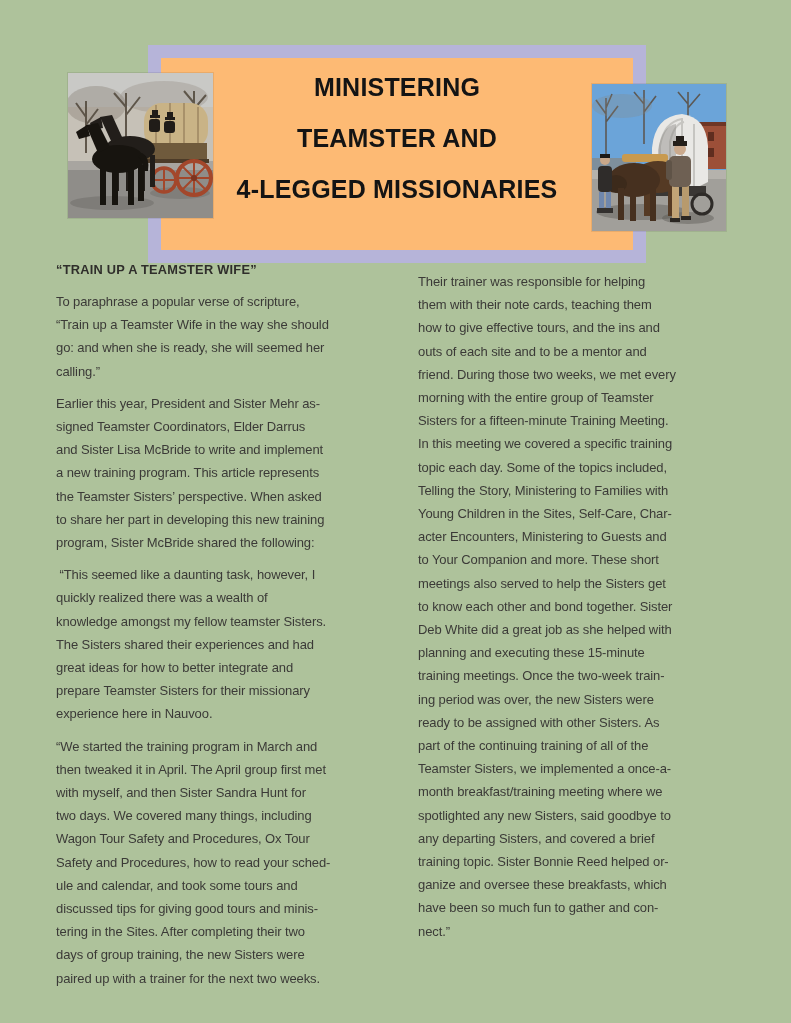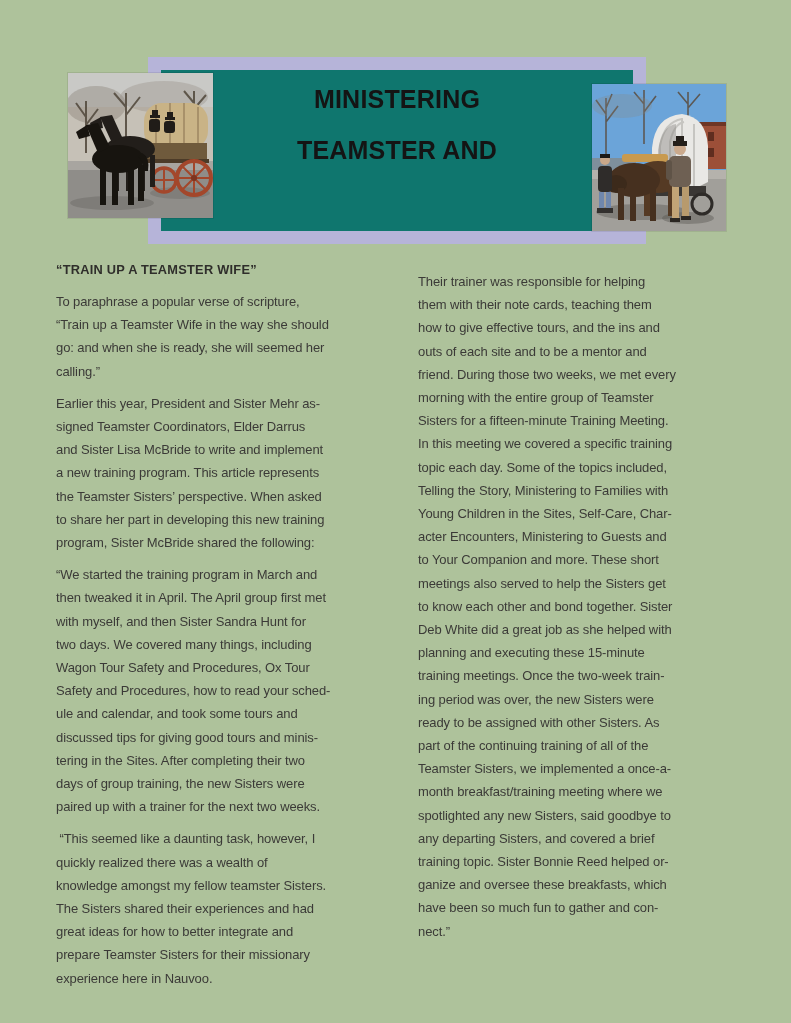--- a/index.html
+++ b/index.html
@@ -4,24 +4,24 @@
 <style>
   html,body{margin:0;padding:0;}
   body{
     width:791px;height:1023px;
     background:#aec29b;
     position:relative;
     font-family:"Liberation Sans",sans-serif;
     overflow:hidden;
   }
   .banner{
-    position:absolute;left:148px;top:57px;
-    width:498px;height:187px;
+    position:absolute;left:148px;top:45px;
+    width:498px;height:218px;
     box-sizing:border-box;
-    background:#0f766e;
+    background:#fdba74;
     border:13px solid #b6b4d9;
   }
   .banner-title{
     position:absolute;left:0;right:0;top:4px;
     text-align:center;
   }
   .banner-title .title-line{
     display:block;
     font-size:25px;font-weight:700;color:#141414;
     line-height:51px;letter-spacing:.2px;
@@ -50,20 +50,21 @@
     white-space:pre-line;
   }
 </style>
 </head>
 <body>
 
 <div class="banner">
   <div class="banner-title">
     <span class="title-line">MINISTERING</span>
     <span class="title-line">TEAMSTER AND</span>
+    <span class="title-line">4-LEGGED MISSIONARIES</span>
   </div>
 </div>
 
 <div class="photo photo-left" title="two-black-horses-pulling-covered-wagon-with-red-wheels">
   <svg width="145" height="145" viewBox="0 0 145 145">
     <rect width="145" height="92" fill="#c6c1b7"></rect>
     <rect width="145" height="34" fill="#ccd0d3" opacity="0.55"></rect>
     <ellipse cx="28" cy="32" rx="30" ry="19" fill="#7e766a" opacity="0.35"></ellipse>
     <ellipse cx="96" cy="24" rx="44" ry="16" fill="#8a8276" opacity="0.3"></ellipse>
     <g stroke="#554c40" stroke-width="2" fill="none" opacity="0.9">
@@ -205,38 +206,38 @@
 “Train up a Teamster Wife in the way she should
 go: and when she is ready, she will seemed her
 calling.”</p>
     <p class="para">Earlier this year, President and Sister Mehr as-
 signed Teamster Coordinators, Elder Darrus
 and Sister Lisa McBride to write and implement
 a new training program. This article represents
 the Teamster Sisters’ perspective. When asked
 to share her part in developing this new training
 program, Sister McBride shared the following:</p>
+    <p class="para">&nbsp;“This seemed like a daunting task, however, I
+quickly realized there was a wealth of
+knowledge amongst my fellow teamster Sisters.
+The Sisters shared their experiences and had
+great ideas for how to better integrate and
+prepare Teamster Sisters for their missionary
+experience here in Nauvoo.</p>
     <p class="para">“We started the training program in March and
 then tweaked it in April. The April group first met
 with myself, and then Sister Sandra Hunt for
 two days. We covered many things, including
 Wagon Tour Safety and Procedures, Ox Tour
 Safety and Procedures, how to read your sched-
 ule and calendar, and took some tours and
 discussed tips for giving good tours and minis-
 tering in the Sites. After completing their two
 days of group training, the new Sisters were
 paired up with a trainer for the next two weeks.</p>
-    <p class="para">&nbsp;“This seemed like a daunting task, however, I
-quickly realized there was a wealth of
-knowledge amongst my fellow teamster Sisters.
-The Sisters shared their experiences and had
-great ideas for how to better integrate and
-prepare Teamster Sisters for their missionary
-experience here in Nauvoo.</p>
   </div>
   <div class="col col-right">
     <p class="para">Their trainer was responsible for helping
 them with their note cards, teaching them
 how to give effective tours, and the ins and
 outs of each site and to be a mentor and
 friend. During those two weeks, we met every
 morning with the entire group of Teamster
 Sisters for a fifteen-minute Training Meeting.
 In this meeting we covered a specific training

